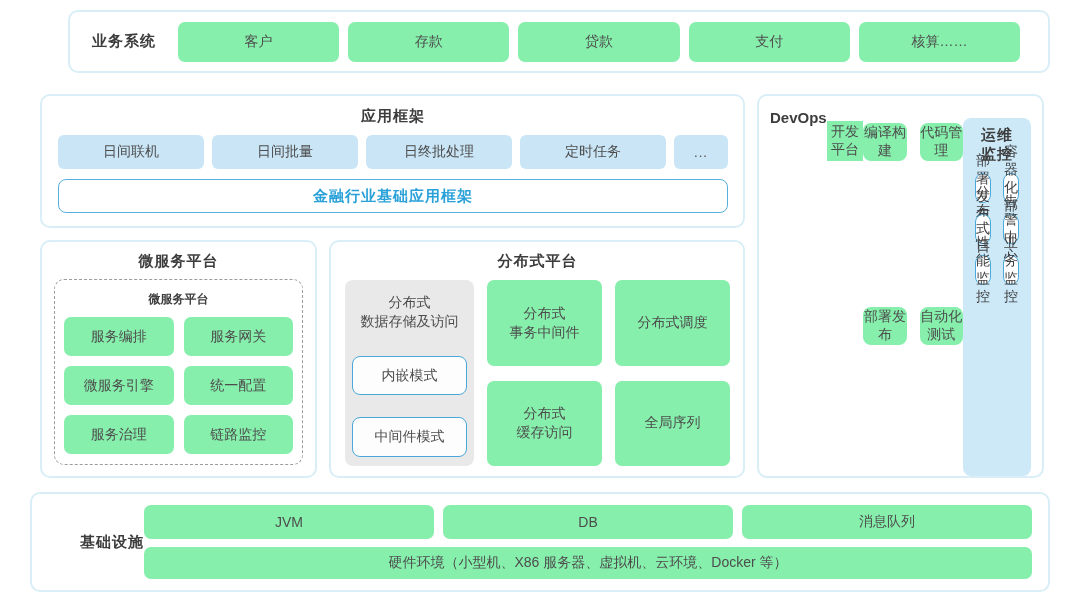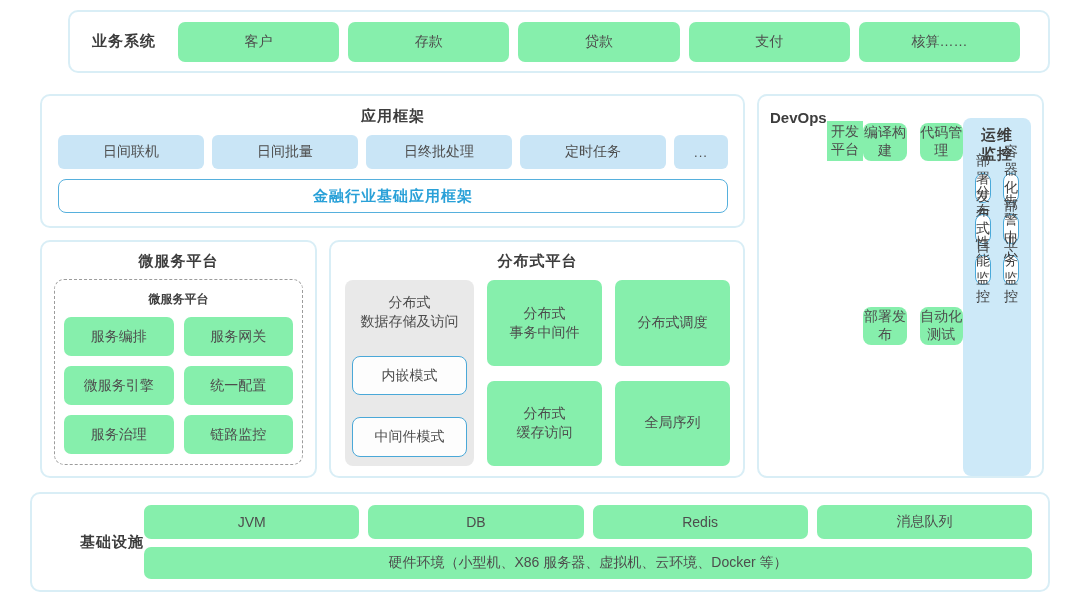--- a/index.html
+++ b/index.html
@@ -289,20 +289,19 @@
     </div>
 
   </div>
 
   <div class="panel infra">
     <div class="infra-label">基础设施</div>
     <div class="infra-content">
       <div class="infra-row">
         <div class="block">JVM</div>
         <div class="block">DB</div>
-        <div class="block">Redis</div>
         <div class="block">消息队列</div>
       </div>
       <div class="block infra-hw">硬件环境（小型机、X86 服务器、虚拟机、云环境、Docker 等）</div>
     </div>
   </div>
 
 </div>
 
 </body></html>

